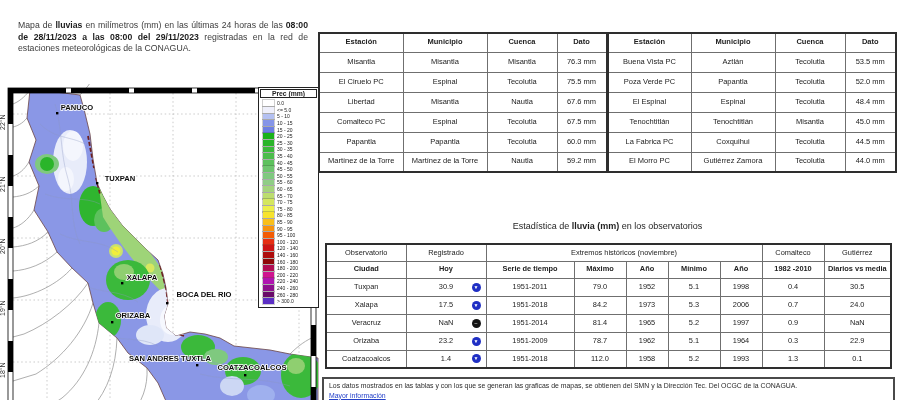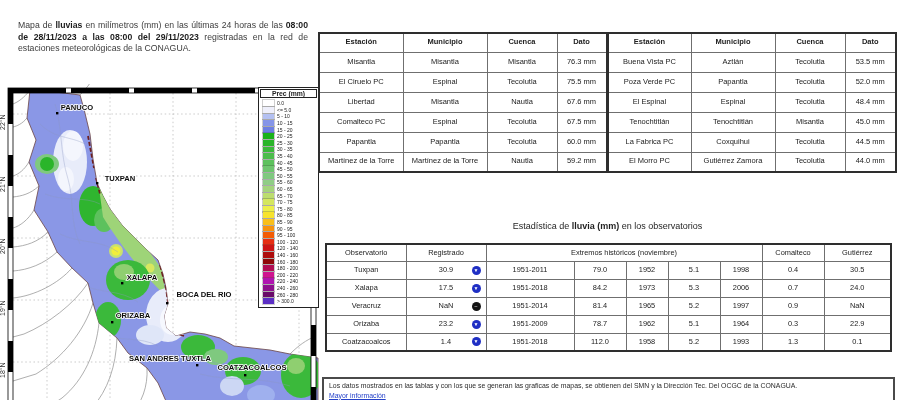--- a/index.html
+++ b/index.html
@@ -431,20 +431,31 @@
         <col style="width:67px">
     </colgroup>
     <thead>
       <tr>
         <th style="font-weight:normal">Observatorio</th>
         <th style="font-weight:normal">Registrado</th>
         <th style="font-weight:normal" colspan="5">Extremos históricos (noviembre)</th>
         <th style="font-weight:normal">Comalteco</th>
         <th style="font-weight:normal">Gutiérrez</th>
       </tr>
+      <tr>
+        <th>Ciudad</th>
+        <th>Hoy</th>
+        <th>Serie de tiempo</th>
+        <th>Máximo</th>
+        <th>Año</th>
+        <th>Mínimo</th>
+        <th>Año</th>
+        <th>1982 -2010</th>
+        <th>Diarios vs media</th>
+      </tr>
     </thead>
     <tbody id="t2-body">
         <tr>
           <td>Tuxpan</td>
           <td class="hoy-cell"><span>30.9</span><span class="trend icon-blue">▼</span></td>
           <td>1951-2011</td>
           <td>79.0</td>
           <td>1952</td>
           <td>5.1</td>
           <td>1998</td>

